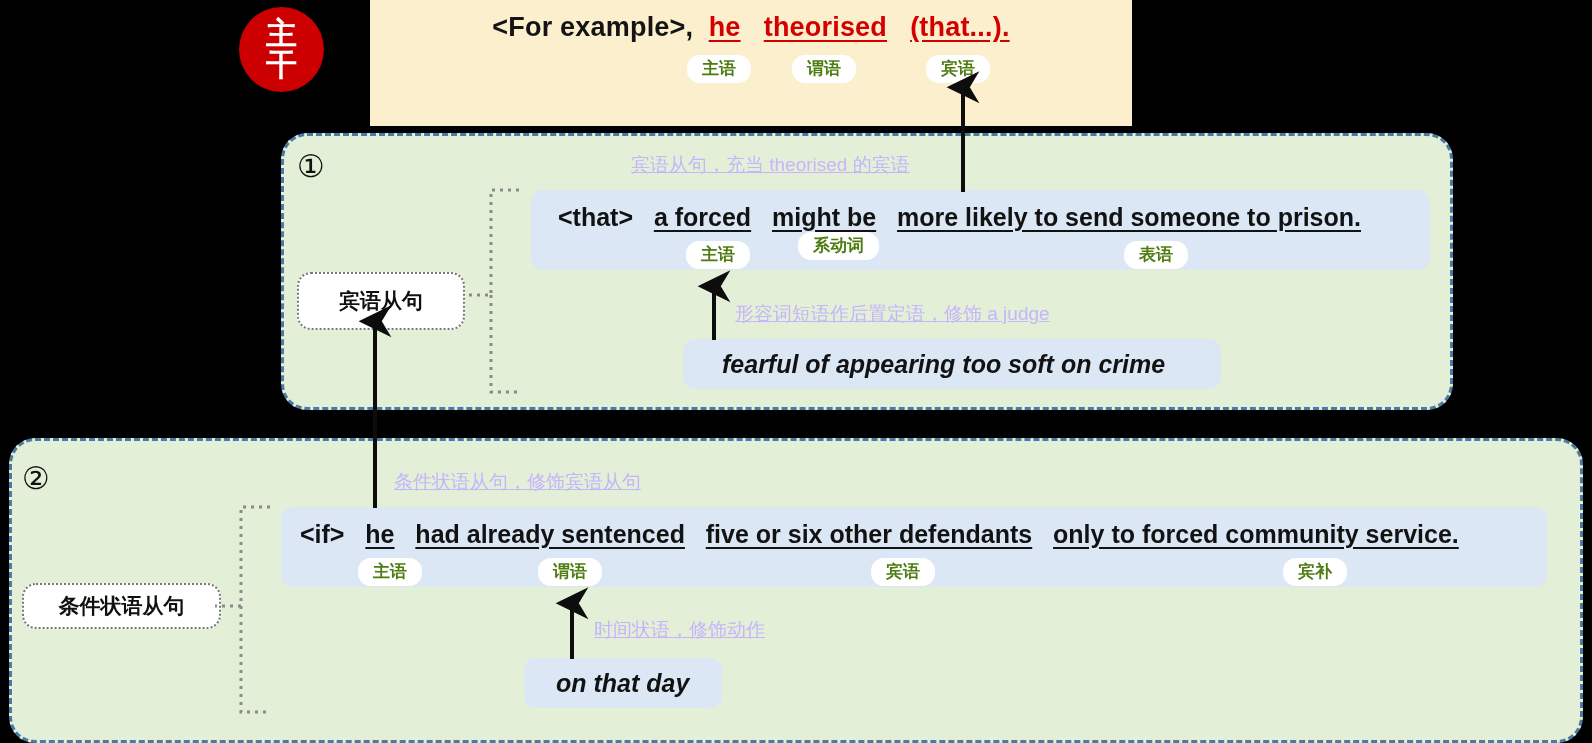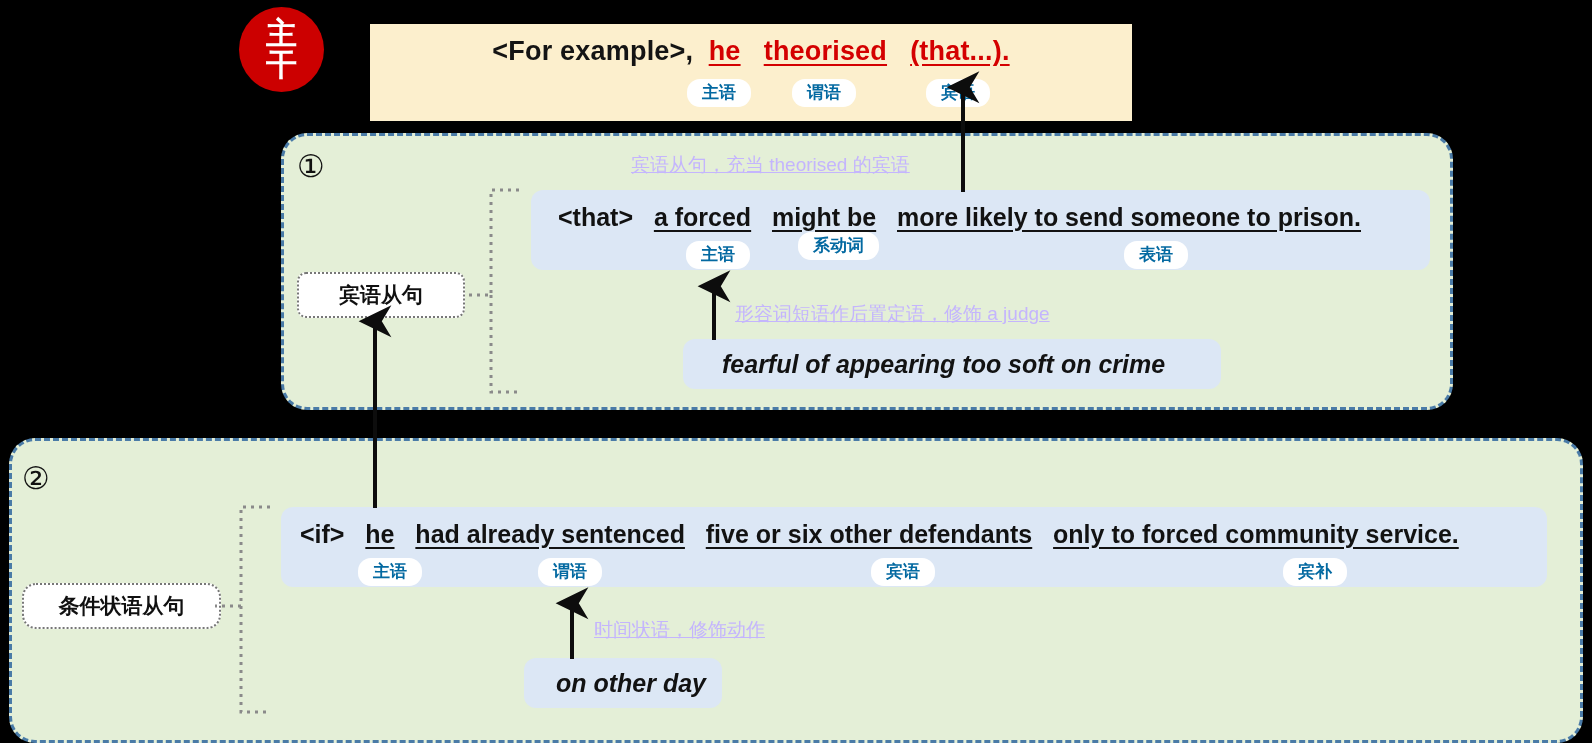--- a/index.html
+++ b/index.html
@@ -37,23 +37,22 @@
     font-weight: bold;
     letter-spacing: 0;
   }
 
   
   .topbar {
     position: absolute;
     left: 370px;
     top: 0px;
     width: 762px;
-    height: 97px;
+    height: 126px;
     background: #FCEFCD;
-    margin-top: 24px;
   }
   .topbar-inner {
     position: absolute;
     left: 0;
     right: 0;
     top: 12px;
     text-align: center;
     white-space: nowrap;
   }
   .mainline {
@@ -75,21 +74,21 @@
     left: 0; right: 0;
     top: 55px;
     white-space: nowrap;
   }
   .pill {
     display: inline-block;
     background: #FFFFFF;
     border-radius: 13px;
     font-size: 17px;
     font-weight: bold;
-    color: #0369a1;
+    color: #4d7c0f;
     padding: 3px 15px 4px 15px;
     line-height: 1.25;
     position: absolute;
   }
 
   
   .panel {
     position: absolute;
     background: #E4EFD7;
     border: 3px dashed #4A7BA7;
@@ -189,47 +188,48 @@
       <span class="pill" style="left:317px;">主语</span>
       <span class="pill" style="left:422px;">谓语</span>
       <span class="pill" style="left:556px;">宾语</span>
     </div>
   </div>
 
   <div class="circnum" style="left:297px; top:151px;">①</div>
 
   <div class="note" style="left:631px; top:152px;">宾语从句，充当 theorised 的宾语</div>
 
-  <div class="chip" style="left:297px; top:272px; width:168px; height:46px;border-radius:9px;">宾语从句</div>
+  <div class="chip" style="left:297px; top:272px; width:168px; height:58px;">宾语从句</div>
 
   <div class="sbox" style="left:531px; top:190px; width:899px; height:80px;"></div>
   <div class="sline" style="left:558px; top:203px;"><span>&lt;that&gt;</span>&nbsp;&nbsp;&nbsp;<span class="u">a forced</span>&nbsp;&nbsp;&nbsp;<span class="u">might be</span>&nbsp;&nbsp;&nbsp;<span class="u">more likely to send someone to prison.</span></div>
   <span class="pill" style="left:686px; top:241px;">主语</span>
   <span class="pill" style="left:798px; top:232px;">系动词</span>
   <span class="pill" style="left:1124px; top:241px;">表语</span>
 
   <div class="note" style="left:735px; top:301px;">形容词短语作后置定语，修饰 a judge</div>
   <div class="sbox" style="left:683px; top:339px; width:538px; height:50px;"></div>
   <div class="plainbox-text" style="left:722px; top:350px;">fearful of appearing too soft on crime</div>
 
   <div class="circnum" style="left:22px; top:463px;">②</div>
 
+  <div class="note" style="left:394px; top:469px;">条件状语从句，修饰宾语从句</div>
 
   <div class="chip" style="left:22px; top:583px; width:199px; height:46px;">条件状语从句</div>
 
   <div class="sbox" style="left:281px; top:507px; width:1266px; height:80px;"></div>
   <div class="sline" style="left:300px; top:520px;"><span>&lt;if&gt;</span>&nbsp;&nbsp;&nbsp;<span class="u">he</span>&nbsp;&nbsp;&nbsp;<span class="u">had already sentenced</span>&nbsp;&nbsp;&nbsp;<span class="u">five or six other defendants</span>&nbsp;&nbsp;&nbsp;<span class="u">only to forced community service.</span></div>
   <span class="pill" style="left:358px; top:558px;">主语</span>
   <span class="pill" style="left:538px; top:558px;">谓语</span>
   <span class="pill" style="left:871px; top:558px;">宾语</span>
   <span class="pill" style="left:1283px; top:558px;">宾补</span>
 
   <div class="note" style="left:594px; top:617px;text-align:right;">时间状语，修饰动作</div>
   <div class="sbox" style="left:524px; top:658px; width:198px; height:50px;"></div>
-  <div class="plainbox-text" style="left:556px; top:669px;">on other day</div>
+  <div class="plainbox-text" style="left:556px; top:669px;">on that day</div>
 
   <svg class="svglayer" viewBox="0 0 1592 743">
     <defs>
       <marker id="ah" markerWidth="9" markerHeight="9" refX="4.2" refY="4.5" orient="auto">
         <path d="M0.4,8.6 L4.4,0.4 L8.4,8.6 L4.4,6.2 Z" fill="#0D0D0D"></path>
       </marker>
     </defs>
 
     <line x1="963" y1="192" x2="963" y2="88" stroke="#0D0D0D" stroke-width="4" marker-end="url(#ah)"></line>
 

